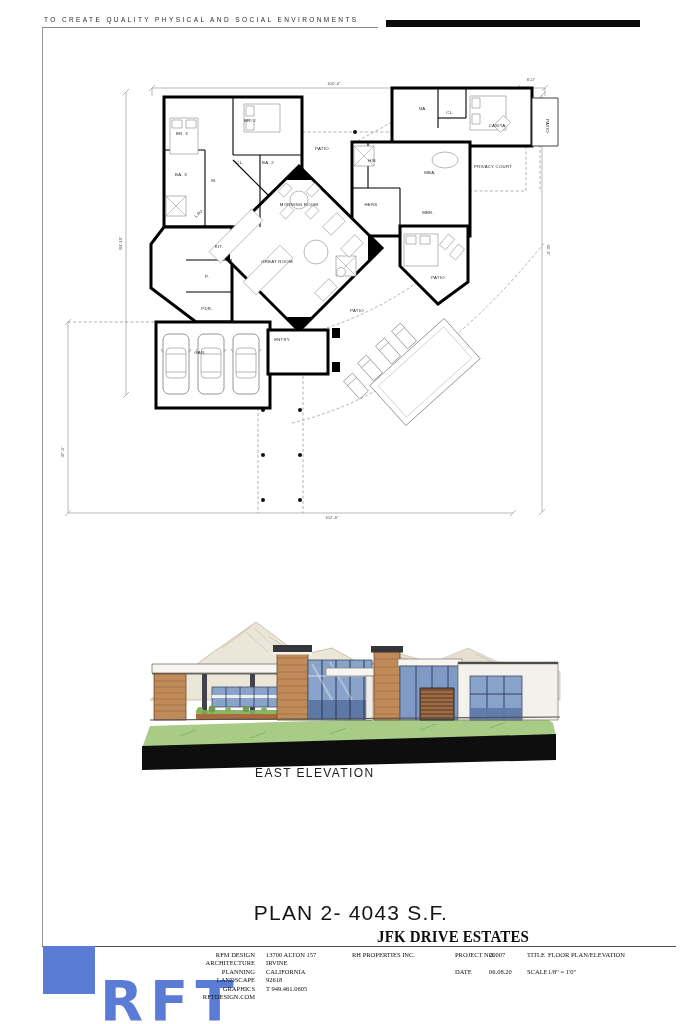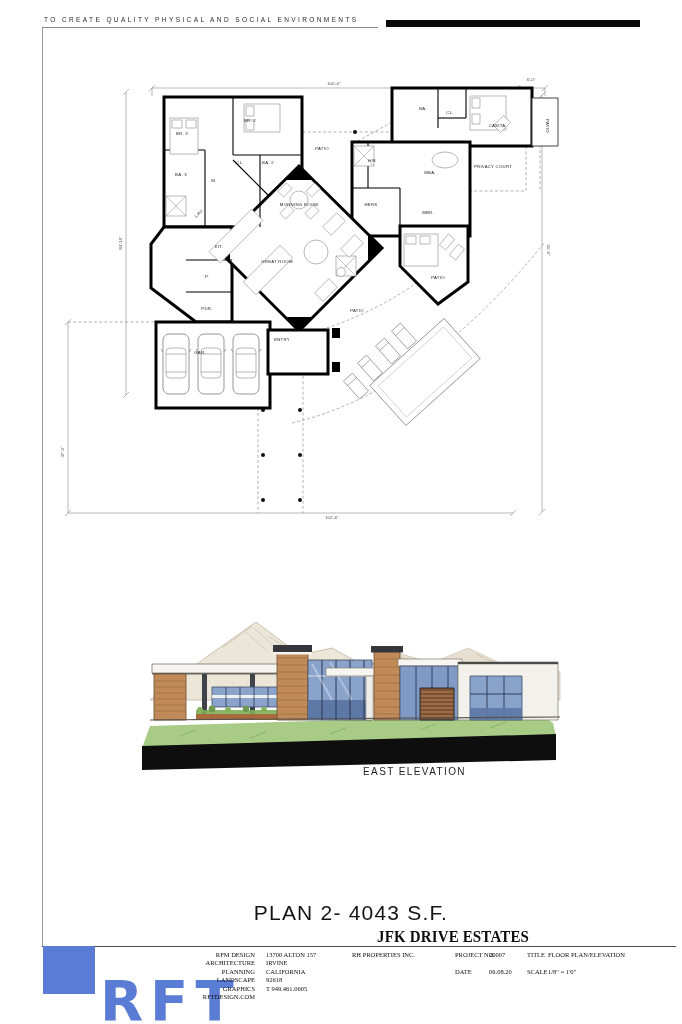--- a/index.html
+++ b/index.html
@@ -4,21 +4,21 @@
 <style>
   html,body{margin:0;padding:0;background:#e8e8e8;}
   .sheet{position:relative;width:682px;height:1024px;background:#ffffff;overflow:hidden;
          font-family:"Liberation Sans",sans-serif;color:#1a1a1a;}
   .abs{position:absolute;}
   .motto{left:44px;top:16px;font-size:6.5px;letter-spacing:2.4px;color:#2a2a2a;white-space:nowrap;}
   .motto-rule{left:42px;top:27px;width:336px;height:1px;background:#8c8c8c;}
   .header-bar{left:386px;top:20px;width:254px;height:7px;background:#0a0a0a;}
   .left-border{left:42px;top:28px;width:1px;height:918px;background:#9b9b9b;}
   .plan-svg{left:0;top:0;width:682px;height:1024px;}
-  .elev-label{left:266px;top:766px;width:200px;text-align:right;font-size:10px;
+  .elev-label{left:255px;top:766px;width:200px;text-align:left;font-size:12px;
               letter-spacing:1.4px;color:#1d1d1d;}
   .plan-title{left:0;top:901px;width:702px;text-align:center;font-size:21px;
               letter-spacing:1.2px;color:#141414;}
   .project-name{left:377px;top:927px;font-family:"Liberation Serif",serif;font-weight:700;
                 font-size:17px;letter-spacing:0.2px;transform:scaleX(.88);transform-origin:left top;
                 color:#0d0d0d;white-space:nowrap;}
   .bottom-rule{left:42px;top:946px;width:634px;height:1px;background:#4d4d4d;}
   .logo-square{left:43px;top:946px;width:52px;height:48px;background:#5b7cd4;}
   .logo-text{left:100px;top:938px;font-size:56px;font-weight:700;color:#5b7cd4;
              letter-spacing:7px;font-family:"DejaVu Sans",sans-serif;line-height:1;margin-top:35px;}

